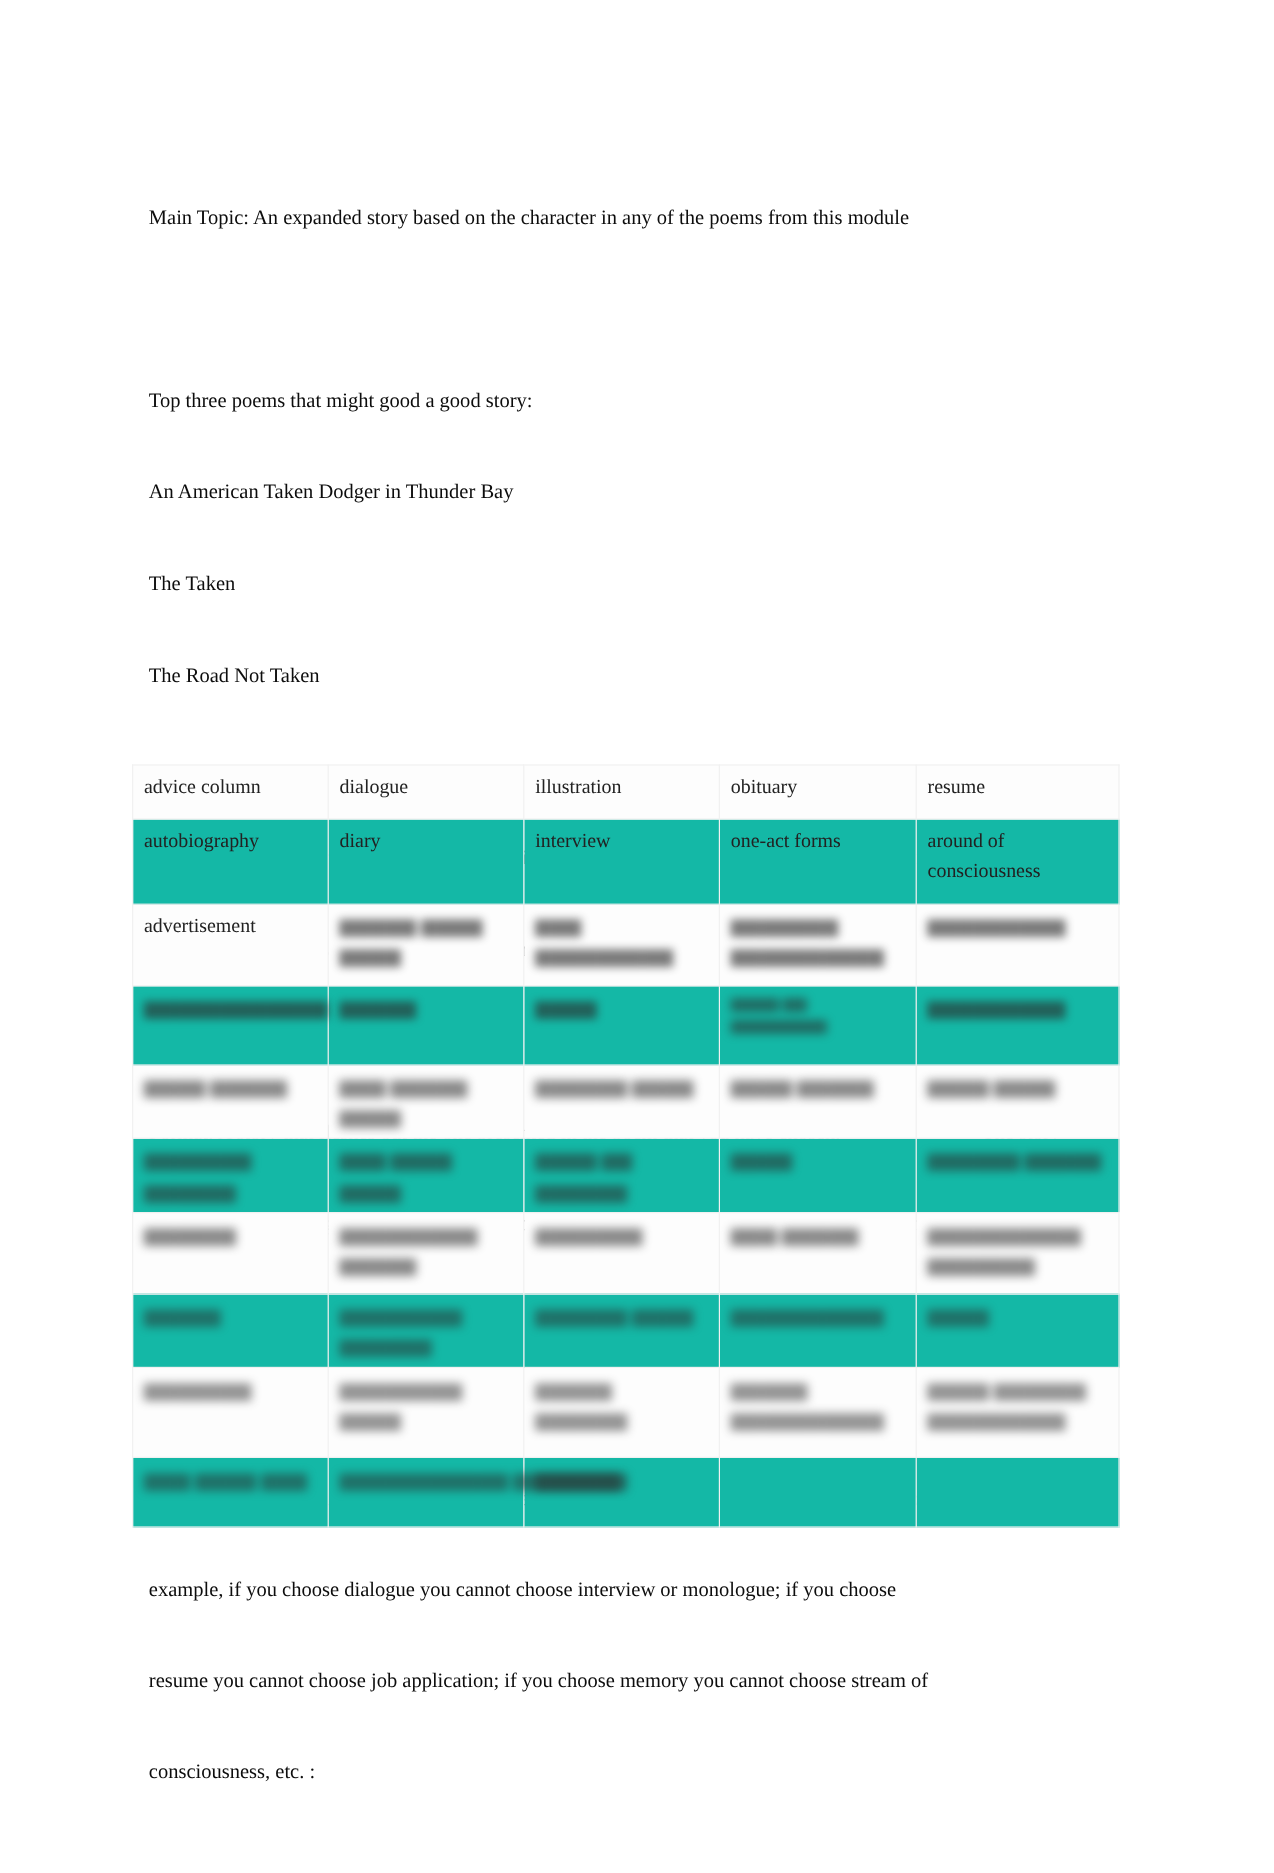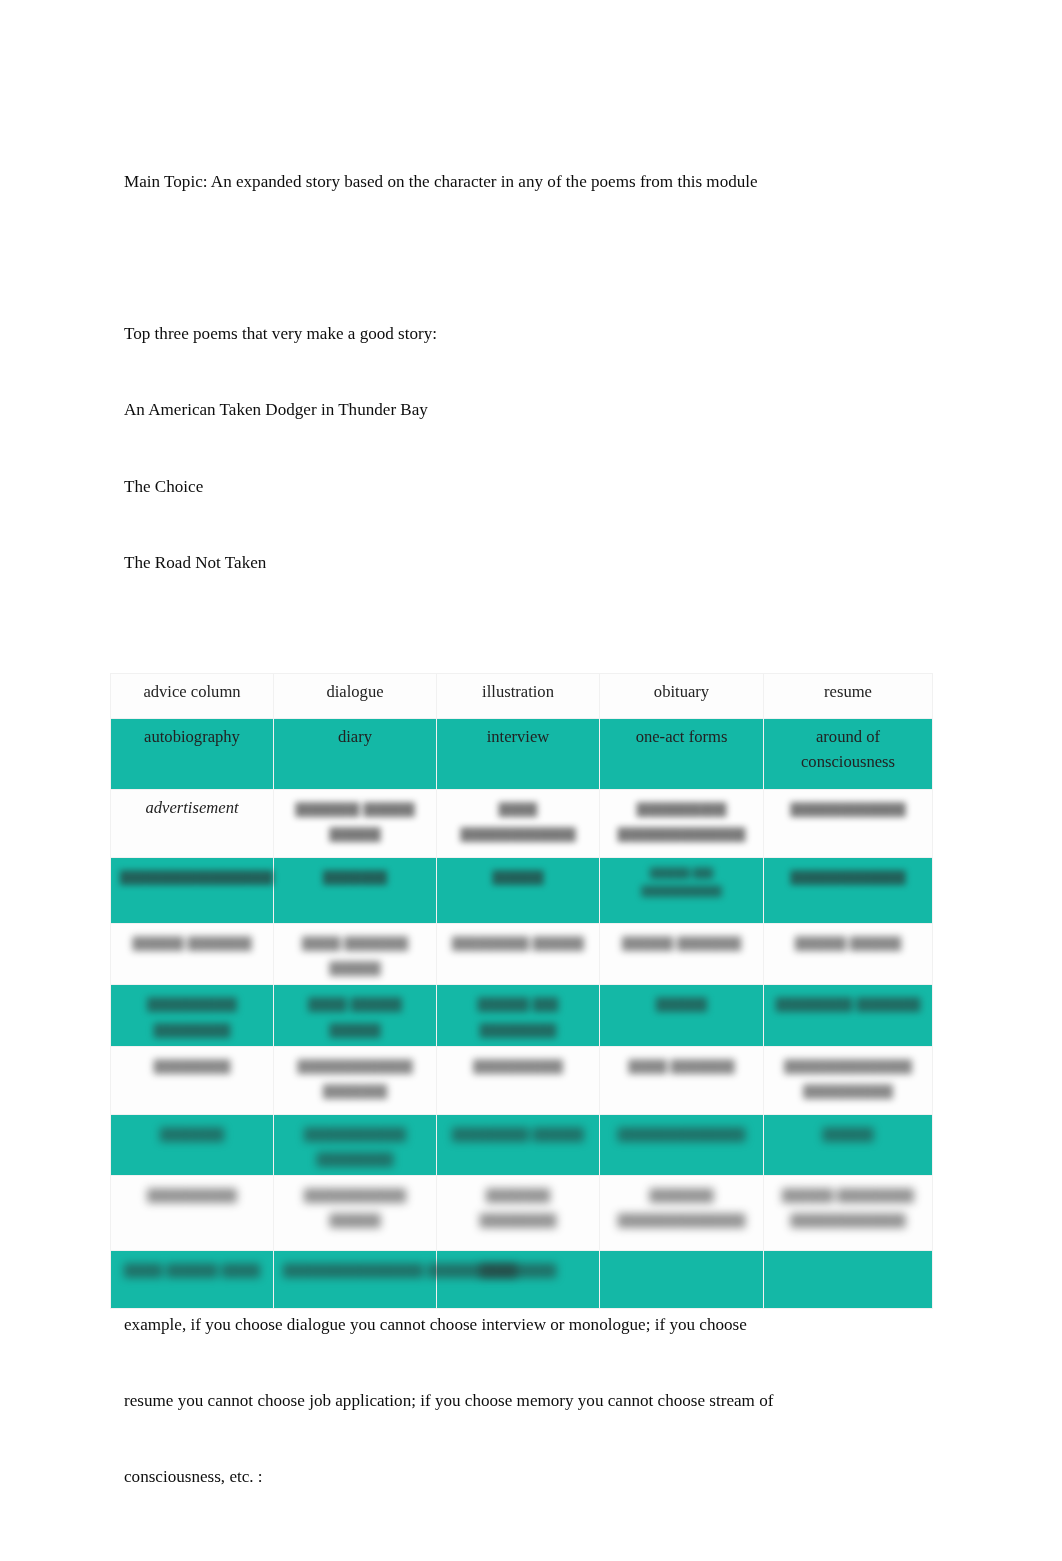--- a/index.html
+++ b/index.html
@@ -49,23 +49,22 @@
   }
   .wgap-sm {
     display: inline-block;
     width: 62px;
   }
 
   
   .table-wrap {
     position: absolute;
     left: 110px;
-    top: 673px;
+    top: 637px;
     width: 822px;
-    text-align: center;
   }
   table.forms {
     border-collapse: collapse;
     width: 822px;
     table-layout: fixed;
     font-size: 16.6px;
     line-height: 25.2px;
   }
   table.forms col.c1 { width: 163px; }
   table.forms col.c2 { width: 163px; }
@@ -79,21 +78,21 @@
     padding: 5px 9px 5px 9px;
     color: #222222;
     background: #14b8a6;
   }
   
   table.forms tr:nth-child(odd) td { background: #fdfdfd; }
 
   
   tr.r1 td { height: 34px; }
   tr.r2 td { height: 60px; }
-  tr.r3 td { height: 57px; font-style: italic; }
+  tr.r3 td { height: 57px; }
   tr.r4 td { height: 55px; }
   tr.r5 td { height: 33px; }
   tr.r6 td { height: 33px; }
   tr.r7 td { height: 57px; }
   tr.r8 td { height: 33px; }
   tr.r9 td { height: 64px; }
   tr.r10 td { height: 47px; }
 
   
   .blurred {
@@ -113,23 +112,23 @@
 <div class="page">
   <div class="content">
 
     <p class="para">
       <span class="p-line">Main Topic: An expanded story based on the character in any of the poems from this module</span>
     </p>
 
     <div class="gap"></div>
 
     <p class="para">
-      <span class="p-line">Top three poems that very make a good story:</span>
+      <span class="p-line">Top three poems that might good a good story:</span>
       <span class="p-line">An American Taken Dodger in Thunder Bay</span>
-      <span class="p-line">The Choice</span>
+      <span class="p-line">The Taken</span>
       <span class="p-line">The Road Not Taken</span>
     </p>
 
     <div class="gap"></div>
 
     <p class="para">
       <span class="p-line">Another poem in the module (you may use this poem as long as you can imagine the character</span>
       <span class="p-line">and story you will create revolving around what is presented in the poem): Drink Your Tea</span>
     </p>
 

